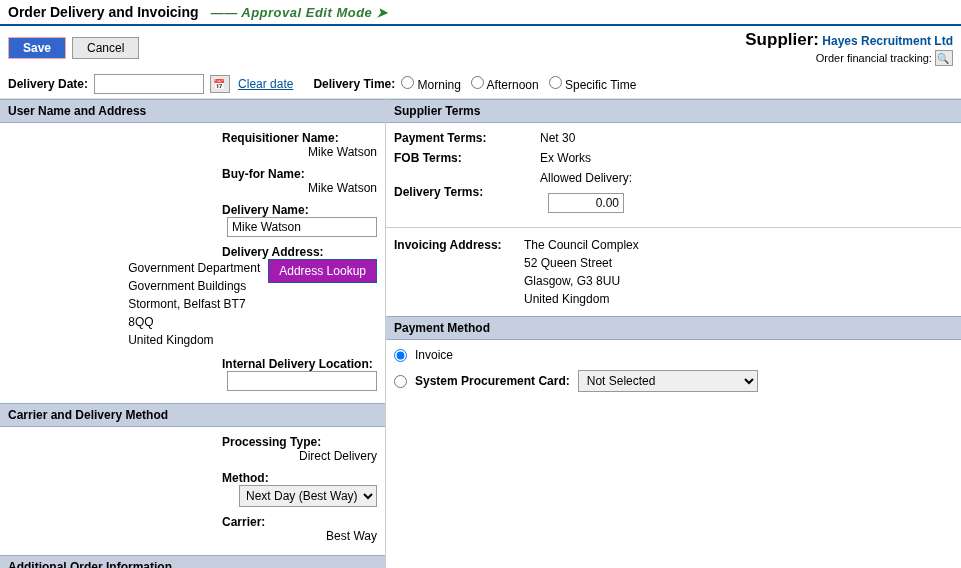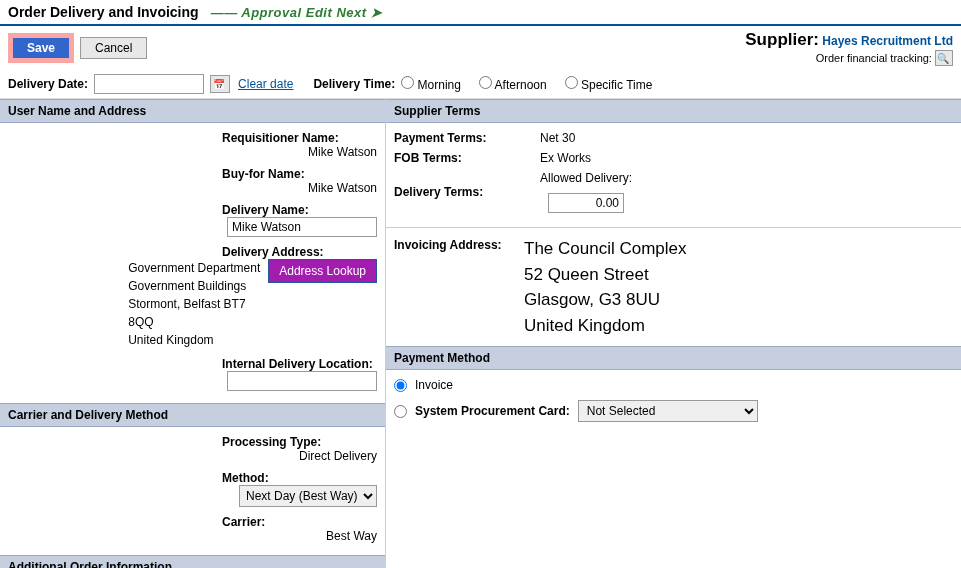--- a/index.html
+++ b/index.html
@@ -37,21 +37,21 @@
       align-items: center;
       justify-content: space-between;
       padding: 4px 8px;
       background: #fff;
     }
     .toolbar-left { display: flex; gap: 6px; align-items: center; }
     .toolbar-right { text-align: right; }
     .btn-save {
       background: #3366cc;
       color: #fff;
-      border: 5px solid #fca5a5;
+      border: 1px solid #fca5a5;
       padding: 3px 14px;
       font-size: 12px;
       cursor: pointer;
       font-weight: bold;
     }
     .btn-cancel {
       background: #e8e8e8;
       color: #000;
       border: 1px solid #999;
       padding: 3px 14px;
@@ -67,21 +67,21 @@
       padding: 4px 8px;
       display: flex;
       gap: 20px;
       align-items: center;
       border-bottom: 1px solid #ddd;
     }
     .delivery-row .field-group { display: flex; align-items: center; gap: 6px; }
     .delivery-row label { font-weight: bold; font-size: 12px; }
     .delivery-row input[type="text"] { border: 1px solid #999; padding: 2px 4px; width: 120px; font-size: 12px; }
     .clear-link { color: #00529b; text-decoration: underline; cursor: pointer; font-size: 12px; }
-    .radio-group { display: flex; gap: 18px; align-items: center; }
+    .radio-group { display: flex; gap: 10px; align-items: center; }
     .radio-group label { font-weight: normal; }
 
     
     .main-content {
       display: flex;
       gap: 0;
     }
     .left-col { width: 386px; border-right: 1px solid #ccc; }
     .right-col { flex: 1; }
 
@@ -140,21 +140,21 @@
     .terms-row { display: flex; margin-bottom: 6px; align-items: center; }
     .terms-label { font-weight: bold; width: 146px; font-size: 12px; }
     .terms-value { font-size: 12px; }
     .terms-value.delivery-terms { display: flex; align-items: center; gap: 8px; flex-direction: column; }
     .delivery-sub-label { font-size: 12px; }
     .delivery-input { border: 1px solid #999; padding: 2px 4px; width: 76px; font-size: 12px; text-align: right; }
 
     
     .invoicing-row { display: flex; align-items: flex-start; margin: 8px; }
     .invoicing-label { font-weight: bold; width: 130px; font-size: 12px; padding-top: 2px; }
-    .invoicing-value { font-size: 17px; line-height: 1.5; }
+    .invoicing-value { font-size: 12px; line-height: 1.5; }
 
     
     .payment-grid { padding: 8px; }
     .payment-row { display: flex; align-items: center; margin-bottom: 8px; gap: 8px; }
     .payment-row label { font-size: 12px; }
     .payment-row .proc-label { font-weight: bold; font-size: 12px; }
     .not-selected-select {
       border: 1px solid #999;
       padding: 2px 4px;
       font-size: 12px;
@@ -197,21 +197,21 @@
 
     .divider { border-top: 1px solid #ccc; margin: 0; }
   </style>
 </head>
 <body>
 
 <div id="app">
 
   <div class="header-bar">
     <span class="header-title">Order Delivery and Invoicing</span>
-    <span class="approval-mode">Approval Edit Next</span>
+    <span class="approval-mode">Approval Edit Mode</span>
   </div>
 
   <div class="toolbar">
     <div class="toolbar-left">
       <button class="btn-save">Save</button>
       <button class="btn-cancel">Cancel</button>
     </div>
     <div class="toolbar-right">
       <div>
         <span class="supplier-label">Supplier:</span>

